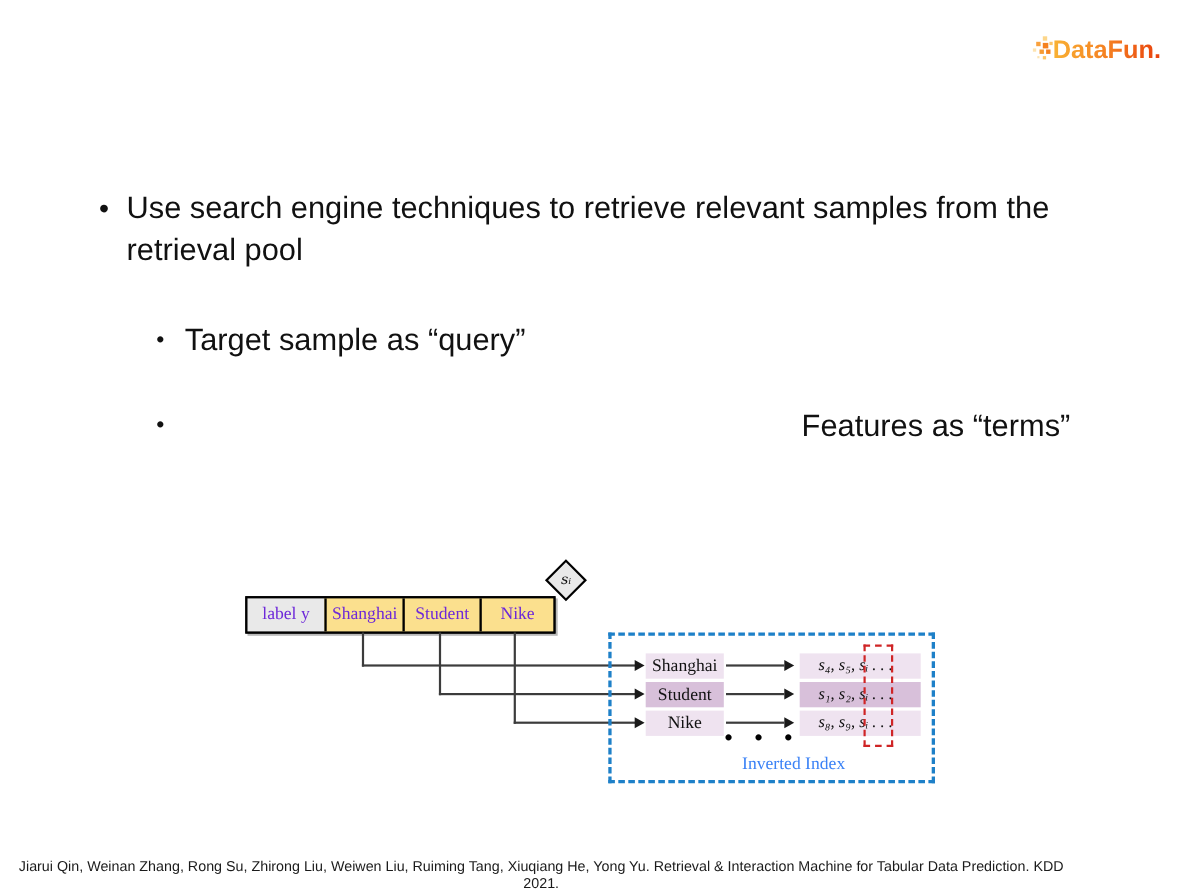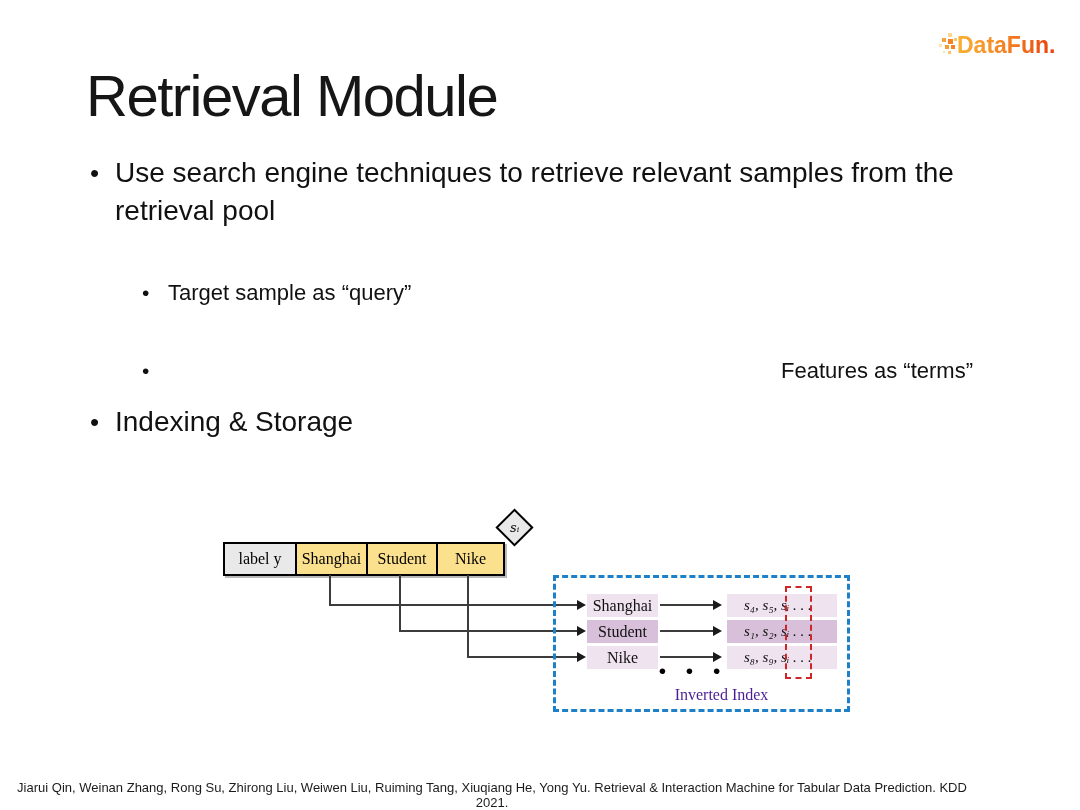--- a/index.html
+++ b/index.html
@@ -12,43 +12,43 @@
   
   .logo { position:absolute; left:938px; top:26px; width:132px; height:38px; }
 
   
   .title {
     position:absolute; left:86px; top:62px; width:700px;
     font-size:58px; font-weight:300; letter-spacing:-1.5px; color:#161616;
   }
 
   
-  .content { position:absolute; left:88px; top:146px; width:885px; }
+  .content { position:absolute; left:88px; top:162px; width:885px; }
   .li { position:relative; }
   .li.main { padding-left:27px; font-size:28px; line-height:38px; color:#111; }
   .li.main::before { content:"\2022"; position:absolute; left:2px; top:0; font-size:26px; }
-  .li.sub { padding-left:80px; font-size:22px; line-height:30px; color:#111;margin-top:48px; }
+  .li.sub { padding-left:80px; font-size:28px; line-height:30px; color:#111;margin-top:48px; }
   .li.sub::before { content:"\2022"; position:absolute; left:54px; top:0; font-size:21px; }
   .mt-first { margin-top:8px; }
   .mt-s1 { margin-top:18px; }
   .mt-s2 { margin-top:18px; }
   .mt-s3 { margin-top:17px;text-align:right; }
   .mt-m2 { margin-top:17px; }
   .mt-s4 { margin-top:12px; }
 
   
   .diagram { position:absolute; inset:0; }
 
   .sample-row {
     position:absolute; left:223px; top:542px; height:34px; display:flex;
     border:2px solid #000; background:#000; box-shadow:2px 2px 0 #b9b9b9;
   }
   .cell {
     height:100%; display:flex; align-items:center; justify-content:center;
-    font-family:"Liberation Serif", serif; font-size:16px; color:#000000;
+    font-family:"Liberation Serif", serif; font-size:16px; color:#6d28d9;
     border-left:2px solid #000;
   }
   .cell:first-child { border-left:none; }
   .cell.gray { background:#e9e9e9; width:70px; }
   .cell.yellow { background:#fbe08e; }
   .cell.c1 { width:71px; } .cell.c2 { width:70px; } .cell.c3 { width:67px; }
 
   .diamond {
     position:absolute; left:501px; top:514px; width:27px; height:27px;
     background:#e9e9e9; border:2px solid #000; transform:rotate(45deg); z-index:4;
@@ -97,21 +97,21 @@
     border:2px dashed #cf2526; z-index:5; background:transparent;
   }
 
   .ellipsis {
     position:absolute; left:638px; top:660px; width:110px; text-align:center;
     font-size:21px; letter-spacing:7px; color:#000; line-height:21px;
   }
 
   .idx-caption {
     position:absolute; left:553px; top:686px; width:337px; text-align:center;
-    font-family:"Liberation Serif", serif; font-size:16px; color:#4c1d95;
+    font-family:"Liberation Serif", serif; font-size:16px; color:#3b82f6;
   }
 
   
   .footer {
     position:absolute; left:0; top:780px; width:984px; text-align:center;
     font-size:13px; color:#1b1b1b;
   }
 </style>
 </head>
 <body>
@@ -135,27 +135,25 @@
         <rect x="1" y="18" width="3" height="3" fill="#fde3b0"></rect>
         <rect x="7" y="19" width="4" height="4" fill="#f79b33"></rect>
         <rect x="13" y="19" width="4" height="4" fill="#f58220"></rect>
         <rect x="10" y="25" width="3" height="3" fill="#fcc568"></rect>
         <rect x="5" y="25" width="2" height="2" fill="#fde3b0"></rect>
       </g>
       <text x="19" y="27" font-size="23" font-weight="bold" fill="url(#lg)" font-family="Liberation Sans, sans-serif">DataFun.</text>
     </svg>
   </div>
 
-  <h1 class="title">Retrieval Module</h1>
 
   <div class="content">
     <div class="li main mt-first">Use search engine techniques to retrieve relevant samples from the retrieval pool</div>
     <div class="li sub mt-s1">Target sample as “query”</div>
     <div class="li sub mt-s3">Features as “terms”</div>
-    <div class="li main mt-m2">Indexing &amp; Storage</div>
   </div>
 
   <div class="diagram">
 
     <div class="sample-row">
       <div class="cell gray">label y</div>
       <div class="cell yellow c1">Shanghai</div>
       <div class="cell yellow c2">Student</div>
       <div class="cell yellow c3">Nike</div>
     </div>

